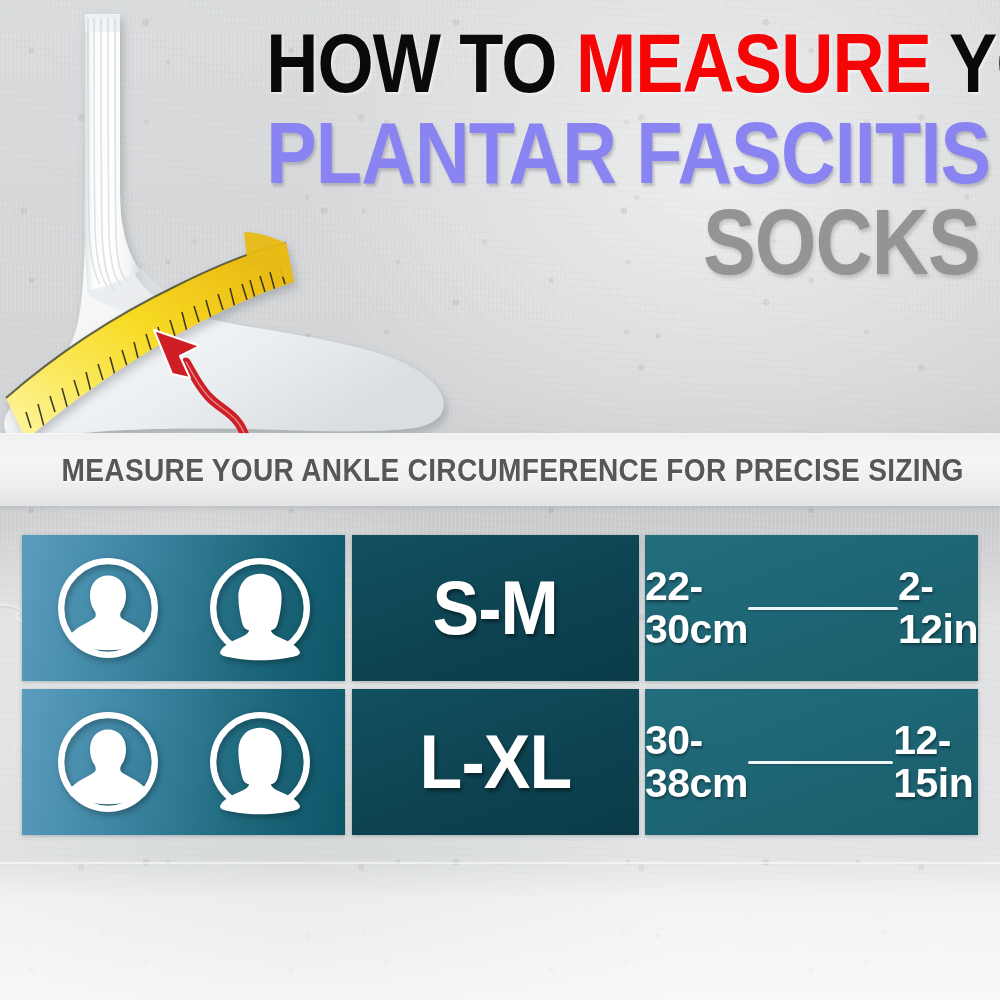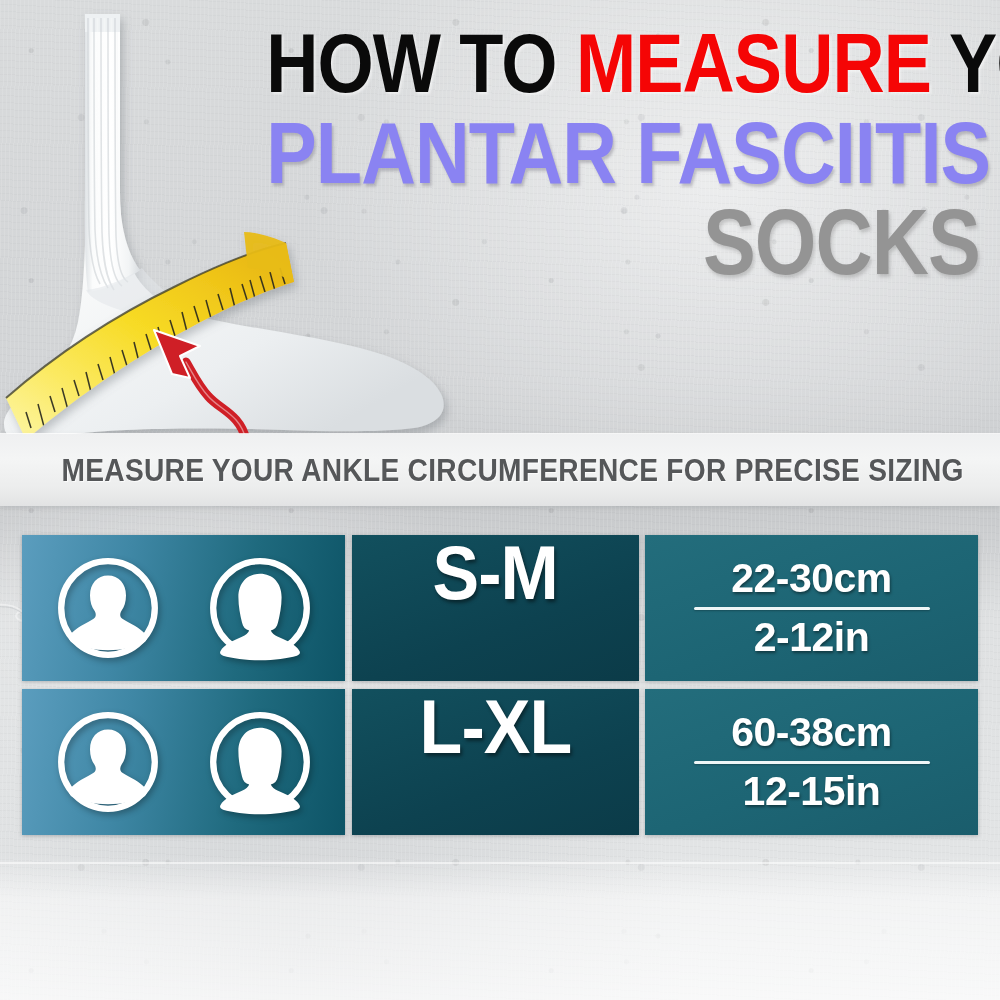--- a/index.html
+++ b/index.html
@@ -75,27 +75,27 @@
 
   .cell{position:absolute;top:0;height:146px;box-shadow:0 1px 4px rgba(90,95,100,.40);}
   .c-people{left:0;width:323px;
     background:linear-gradient(100deg,#5b9dbe 0%,#3f87a5 32%,#1f6a7e 68%,#0d5466 100%);}
   .c-size{left:330px;width:287px;background:linear-gradient(160deg,#12505e 0%,#0d4250 60%,#0b3b48 100%);}
   .c-meas{left:623px;width:333px;background:linear-gradient(160deg,#236d7c 0%,#1d6574 55%,#1a5d6c 100%);}
 
   .people{position:absolute;inset:0;display:flex;align-items:center;justify-content:center;gap:44px;}
   .avatar{width:108px;height:108px;filter:drop-shadow(2px 3px 3px rgba(0,0,0,.30));}
 
-  .sizelabel{position:absolute;inset:0;display:flex;justify-content:center;
+  .sizelabel{position:absolute;inset:0;display:flex;align-items:center;justify-content:center;
     color:#fff;font-family:"Liberation Sans Narrow","Liberation Sans",sans-serif;
     font-weight:bold;font-size:76px;letter-spacing:-1px;line-height:1;
     text-shadow:2px 3px 4px rgba(0,0,0,.45);}
   .sizelabel span{display:inline-block;transform:scaleX(.92);}
 
-  .meas{position:absolute;inset:0;display:flex;flex-direction:column;align-items:center;justify-content:center;}
+  .meas{position:absolute;inset:0;display:flex;align-items:center;justify-content:center;}
   .meas .val{color:#fff;font-family:"Liberation Sans","Liberation Sans Narrow",sans-serif;
     font-weight:bold;font-size:41px;line-height:1.05;letter-spacing:-.5px;
     text-shadow:1px 2px 3px rgba(0,0,0,.42);}
   .meas .rule{width:236px;height:3px;background:#eef6f7;margin:7px 0 6px;border-radius:2px;
     box-shadow:0 1px 2px rgba(0,0,0,.25);}
 
   
   .wire{position:absolute;left:-10px;top:575px;width:60px;height:60px;z-index:10;opacity:.5;}
 </style>
 </head>
@@ -293,21 +293,21 @@
           </svg>
         </div>
       </div>
       <div class="cell c-size">
         <div class="sizelabel">
             <span>L-XL</span>
           </div>
       </div>
       <div class="cell c-meas">
         <div class="meas">
-          <div class="val">60-38cm</div>
+          <div class="val">30-38cm</div>
           <div class="rule"></div>
           <div class="val">12-15in</div>
         </div>
       </div>
     </div>
 
   </div>
 
   <div class="bandedge"></div>
   <div class="bottomhaze"></div>

